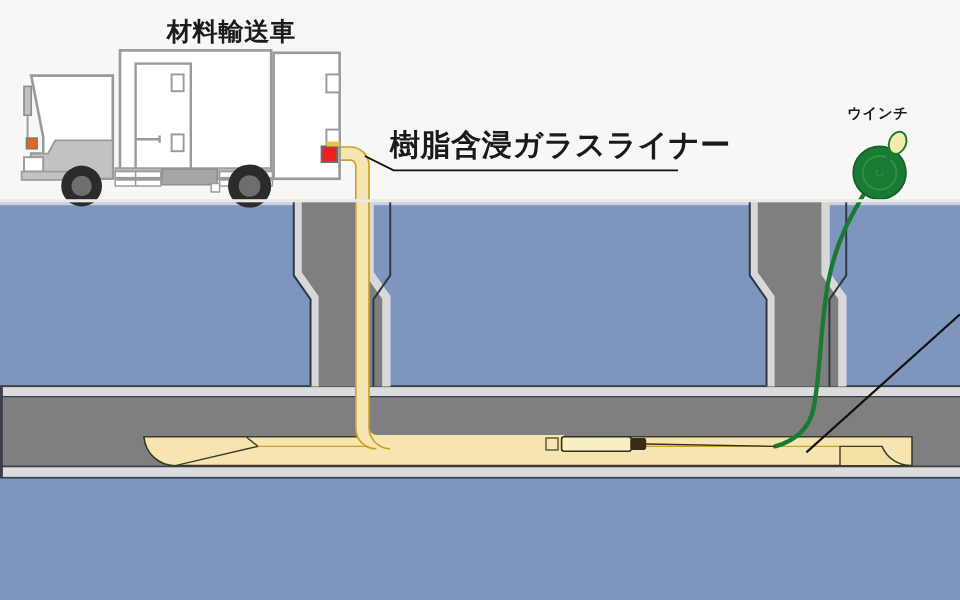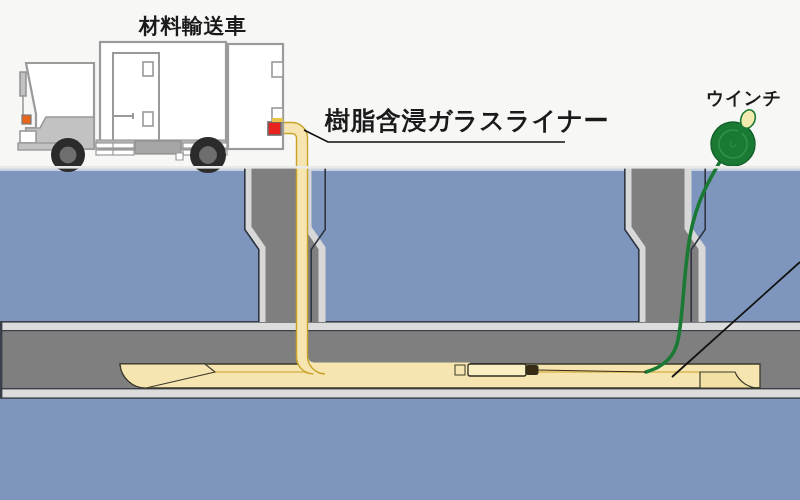--- a/index.html
+++ b/index.html
@@ -14,21 +14,21 @@
   .lbl{
     position:absolute;
     font-family:"DejaVu Sans","Liberation Sans",sans-serif;
     font-weight:700;
     color:#1a1a1a;
     white-space:nowrap;
     letter-spacing:.5px;
   }
   #label-truck{left:100px;top:12px;font-size:21px;margin-left:39px;}
   #label-liner{left:325px;top:104px;font-size:25px;}
-  #label-winch{left:706px;top:86px;font-size:18px;}
+  #label-winch{left:706px;top:86px;font-size:12px;}
 </style>
 </head>
 <body>
 
 <div id="stage">
 
   <svg width="800" height="500" viewBox="0 0 800 500">
 
     <defs>
       <clipPath id="clipAll">

